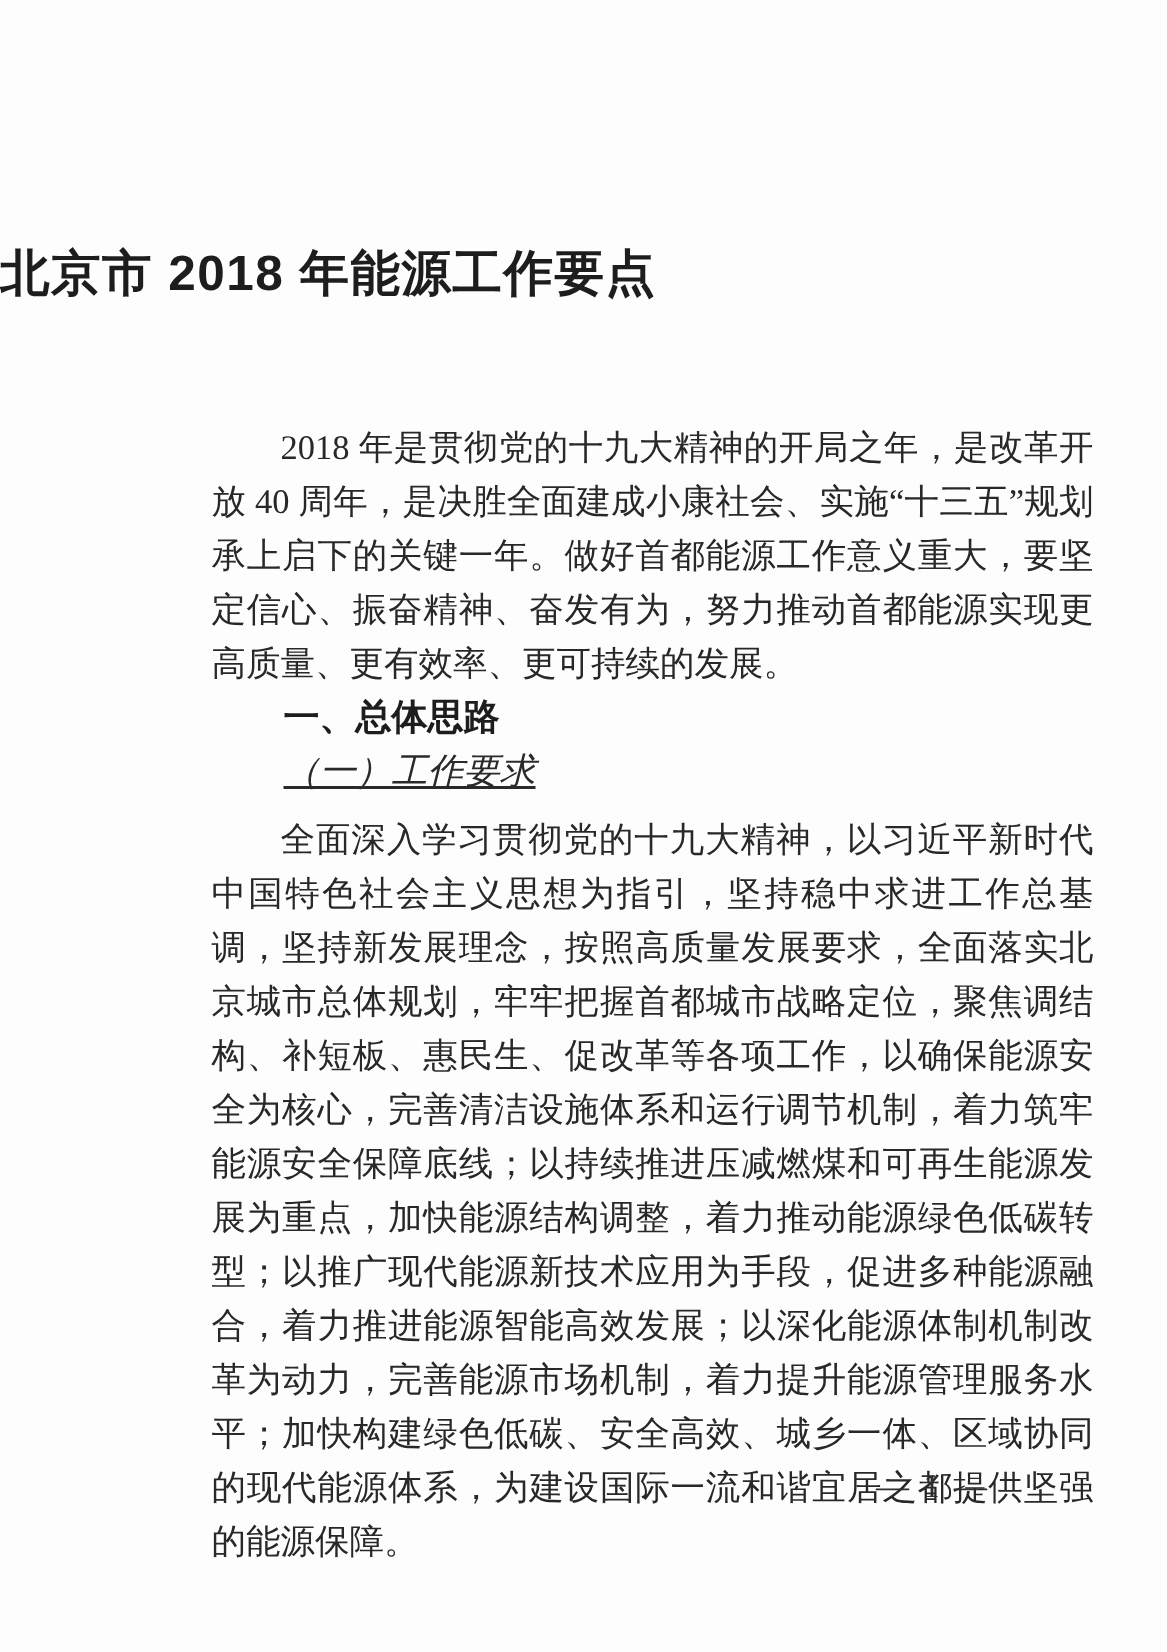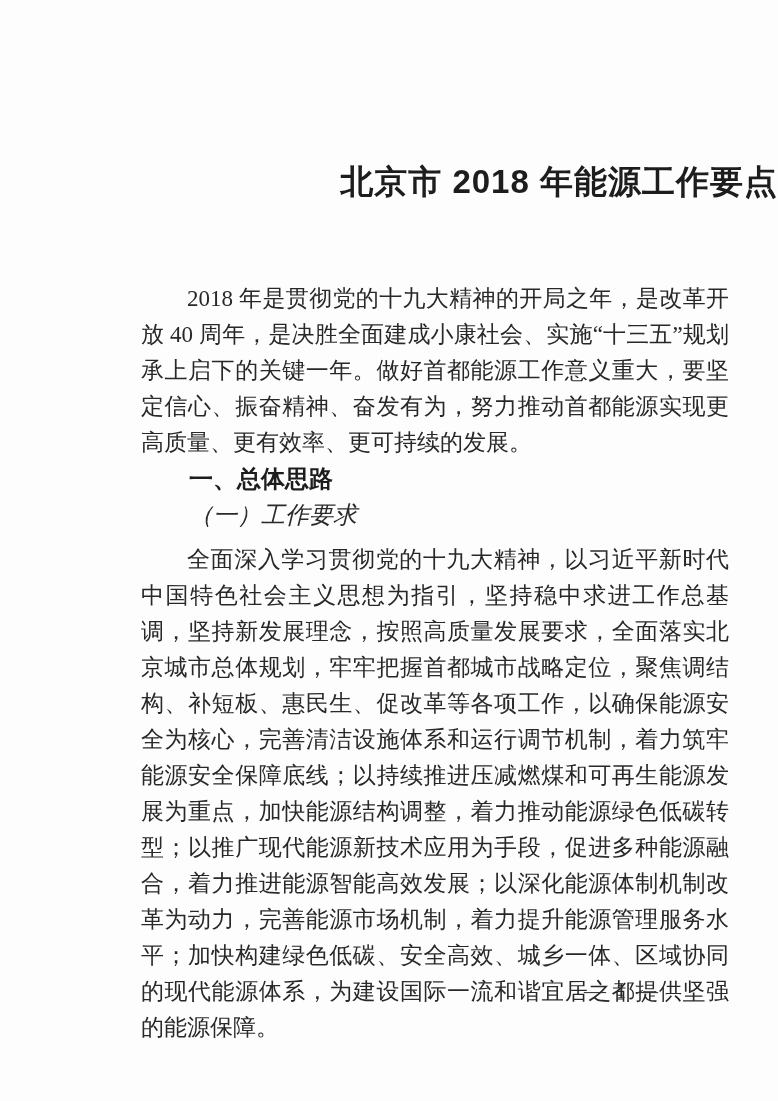--- a/index.html
+++ b/index.html
@@ -17,21 +17,21 @@
     height: 1101px;
     background: #fdfdfd;
     color: #262626;
     overflow: hidden;
   }
   .doc-title {
     position: absolute;
     top: 159px;
     left: 0;
     width: 100%;
-    text-align: right;
+    text-align: left;
     font-family: "Liberation Sans", sans-serif;
     font-weight: 700;
     font-size: 33px;
     line-height: 46px;
     color: #1d1d1d;
     letter-spacing: 1px;
     white-space: nowrap;
   }
   .content {
     position: absolute;
@@ -58,20 +58,21 @@
     text-indent: 2em;
     color: #1d1d1d;
     text-align: left;
   }
   .subsection-heading {
     font-style: italic;
     font-size: 24px;
     text-indent: 2em;
     text-align: left;
     color: #2a2a2a;
+    text-decoration: underline;
   }
   .para-main {
     margin-top: 9px !important;
   }
   .page-footer {
     position: absolute;
     top: 979px;
     right: 118px;
     font-family: "Liberation Serif", serif;
     font-size: 22px;

